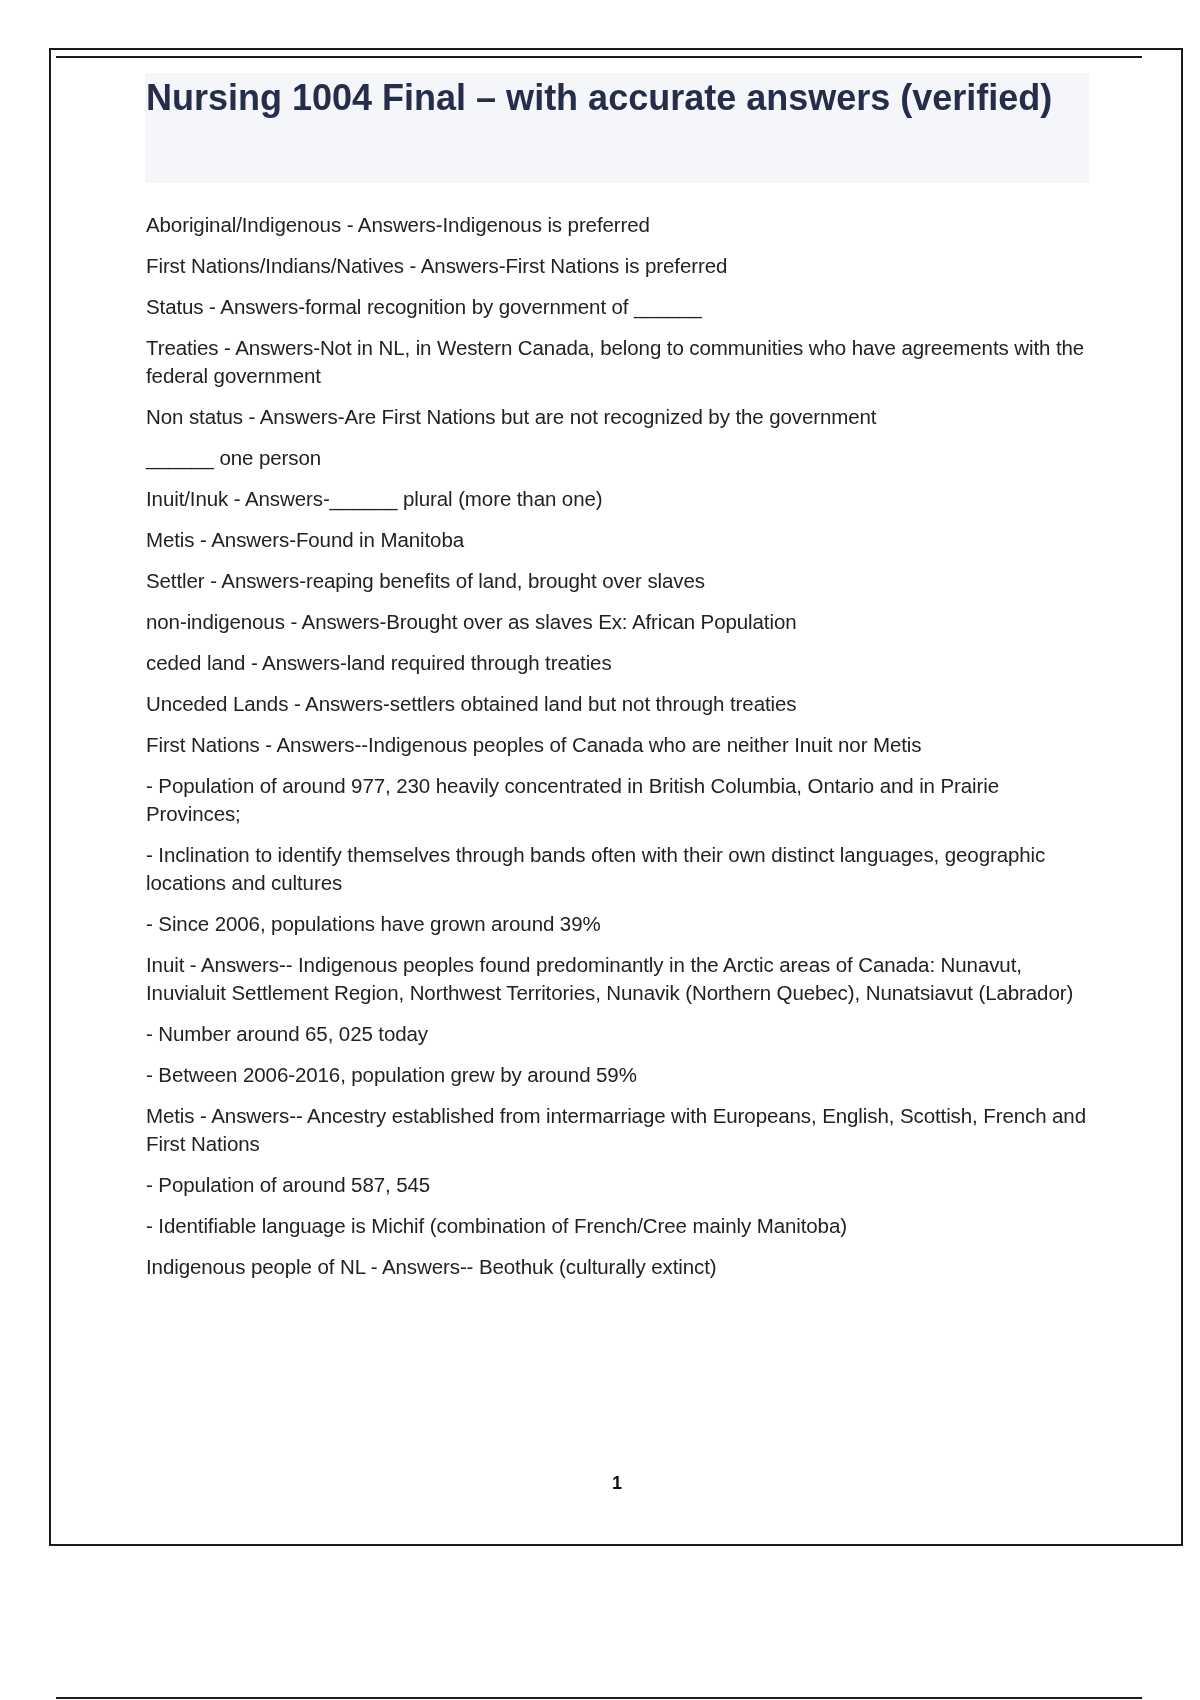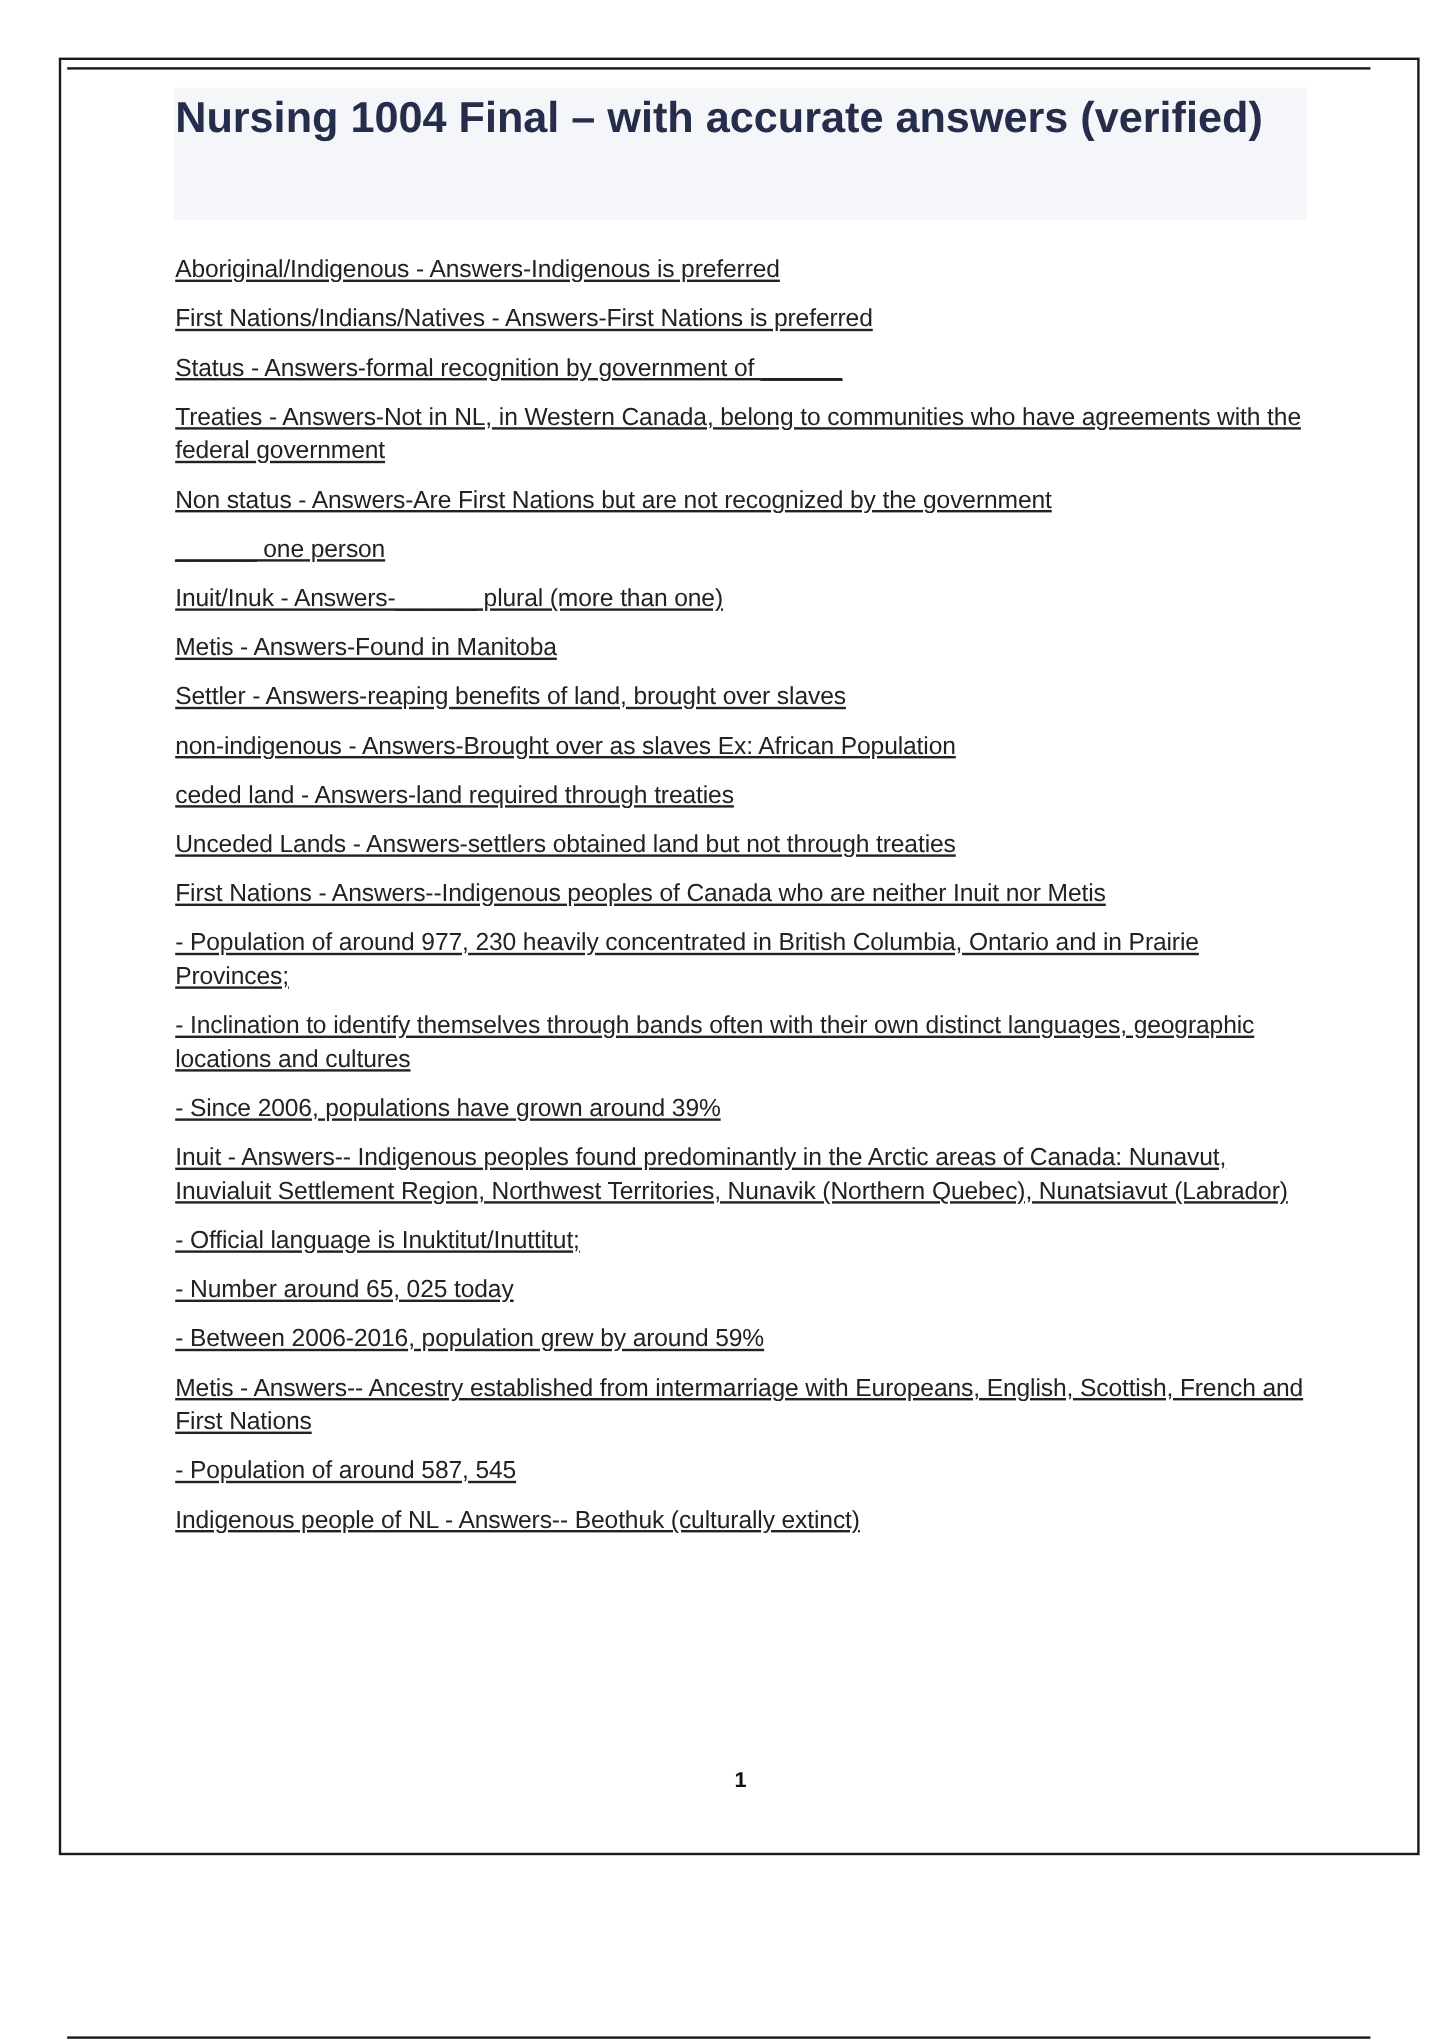--- a/index.html
+++ b/index.html
@@ -3,21 +3,21 @@
 <meta charset="utf-8">
 <style>
   html, body { margin: 0; padding: 0; background: #ffffff; }
   body { width: 1200px; height: 1700px; position: relative; overflow: hidden; font-family: "Liberation Sans", sans-serif; color: #1a1a1a; }
   .page-frame { position: absolute; left: 49px; top: 48px; width: 1134px; height: 1498px; border: 2px solid #1a1a1a; box-sizing: border-box; }
   .top-rule { position: absolute; left: 56px; top: 56px; width: 1086px; height: 0; border-top: 2.5px solid #1a1a1a; }
   .bottom-rule { position: absolute; left: 56px; top: 1697px; width: 1086px; height: 0; border-top: 2px solid #1a1a1a; }
   .title-box { position: absolute; left: 145px; top: 73px; width: 944px; height: 110px; background: #f5f6fa; }
   .title { position: absolute; left: 146px; top: 70px; width: 940px; margin: 0; font-size: 36px; font-weight: bold; line-height: 56px; color: #262d4a; }
   .content { position: absolute; left: 146px; top: 211px; width: 940px; }
-  .para { margin: 0 0 13px 0; font-size: 20.5px; line-height: 28px; color: #222; letter-spacing: -0.1px; text-decoration: underline; }
+  .para { margin: 0 0 13px 0; font-size: 20.5px; line-height: 28px; color: #222; letter-spacing: -0.1px; }
   .page-number { position: absolute; left: 0; width: 1234px; top: 1473px; text-align: center; font-size: 18px; font-weight: bold; color: #111; }
 </style>
 </head>
 <body>
 
 <div class="page-frame"></div>
 <div class="top-rule"></div>
 
 <div class="title-box"></div>
 <h1 class="title">Nursing 1004 Final – with accurate answers (verified)</h1>
@@ -33,23 +33,23 @@
   <p class="para">Metis - Answers-Found in Manitoba</p>
   <p class="para">Settler - Answers-reaping benefits of land, brought over slaves</p>
   <p class="para">non-indigenous - Answers-Brought over as slaves Ex: African Population</p>
   <p class="para">ceded land - Answers-land required through treaties</p>
   <p class="para">Unceded Lands - Answers-settlers obtained land but not through treaties</p>
   <p class="para">First Nations - Answers--Indigenous peoples of Canada who are neither Inuit nor Metis</p>
   <p class="para">- Population of around 977, 230 heavily concentrated in British Columbia, Ontario and in Prairie Provinces;</p>
   <p class="para">- Inclination to identify themselves through bands often with their own distinct languages, geographic locations and cultures</p>
   <p class="para">- Since 2006, populations have grown around 39%</p>
   <p class="para">Inuit - Answers-- Indigenous peoples found predominantly in the Arctic areas of Canada: Nunavut, Inuvialuit Settlement Region, Northwest Territories, Nunavik (Northern Quebec), Nunatsiavut (Labrador)</p>
-  <p class="para">- Official language is Inuktitut/Inuttitut;</p>
   <p class="para">- Number around 65, 025 today</p>
   <p class="para">- Between 2006-2016, population grew by around 59%</p>
   <p class="para">Metis - Answers-- Ancestry established from intermarriage with Europeans, English, Scottish, French and First Nations</p>
   <p class="para">- Population of around 587, 545</p>
+  <p class="para">- Identifiable language is Michif (combination of French/Cree mainly Manitoba)</p>
   <p class="para">Indigenous people of NL - Answers-- Beothuk (culturally extinct)</p>
 </div>
 
 <div class="page-number">1</div>
 
 <div class="bottom-rule"></div>
 
 </body></html>

